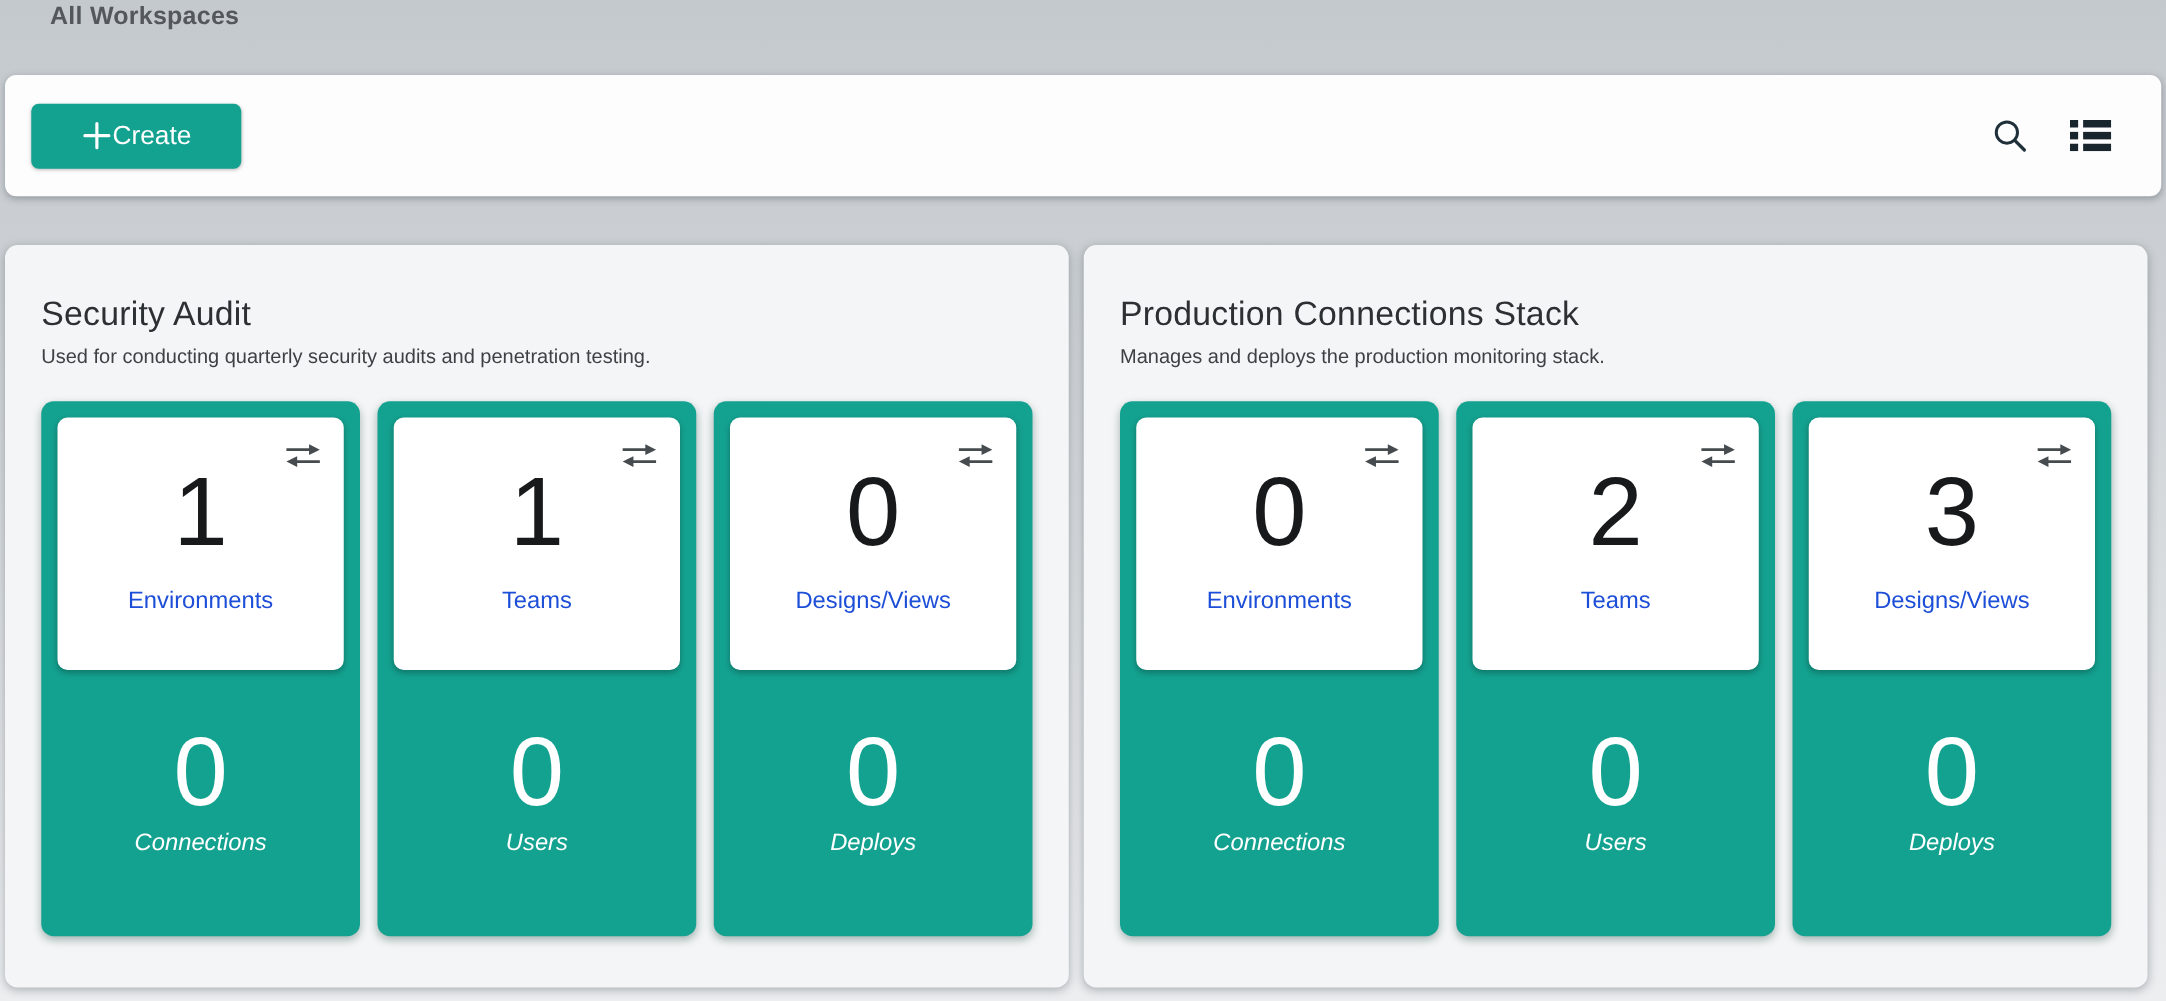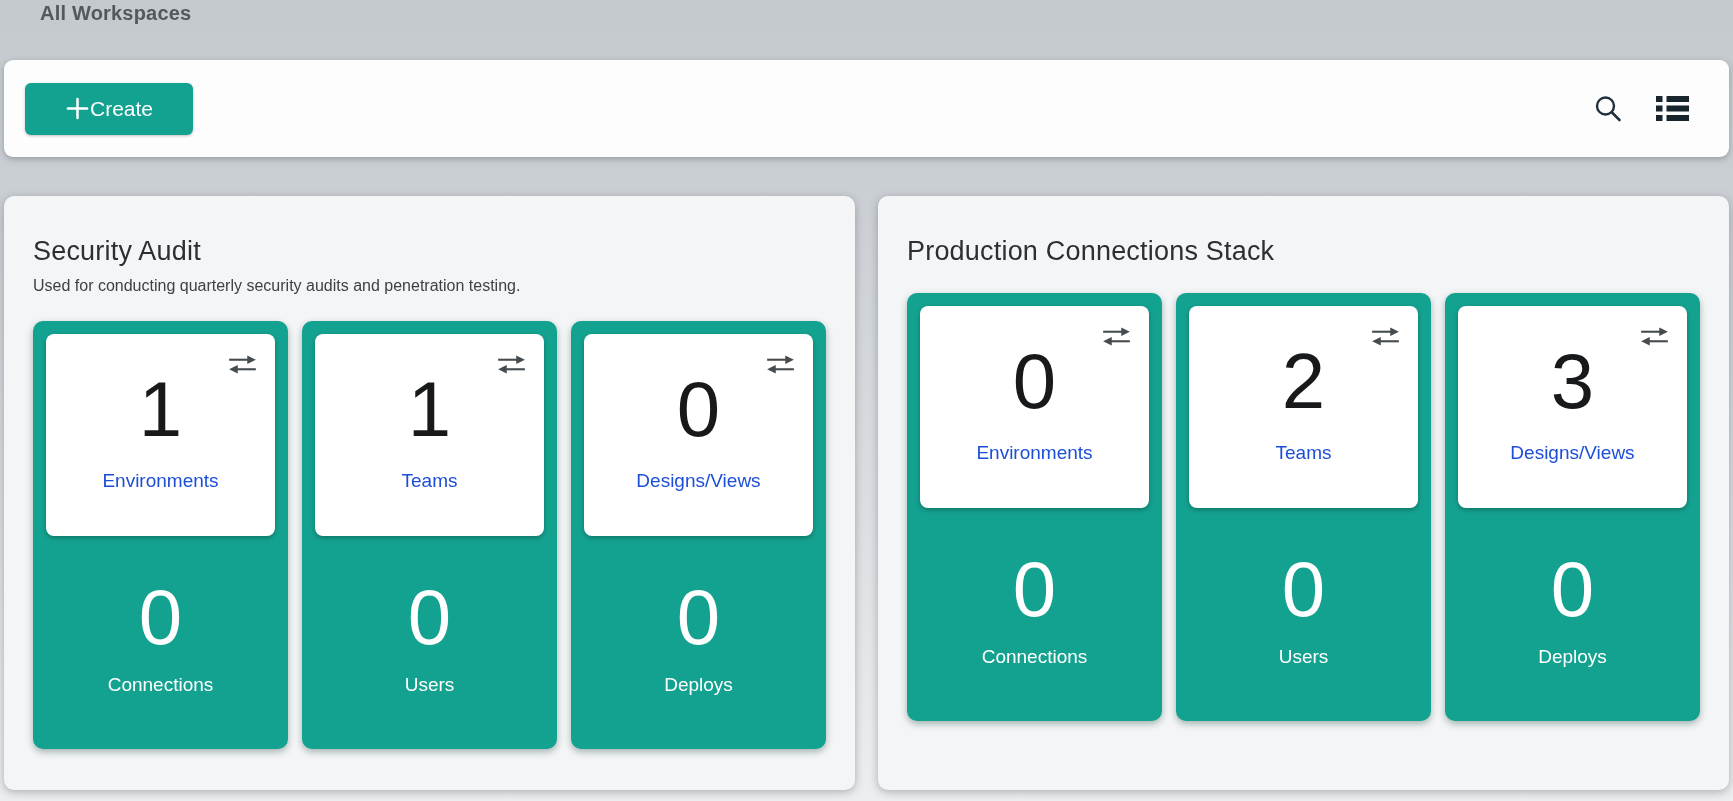--- a/index.html
+++ b/index.html
@@ -50,21 +50,21 @@
     display: flex; align-items: center; gap: 33px;
   }
   .icon-btn {
     display: inline-flex; align-items: center; justify-content: center;
     cursor: pointer; background: none; border: none; padding: 0;
   }
 
   
   .cards-row {
     position: absolute; left: 4px; top: 196px;
-    display: flex; gap: 23px; justify-content: space-between;
+    display: flex; gap: 12px; justify-content: space-between;
   }
   .ws-card {
     width: 851px; height: 594px;
     background: #f4f5f6;
     border-radius: 10px;
     box-shadow: 0 2px 8px rgba(70,80,90,.40);
     padding: 0 29px;
   }
   .ws-title {
     margin: 40px 0 0;
@@ -102,21 +102,21 @@
   .stat-label {
     font-size: 19px; margin-top: 22px;
     color: #1d4ed8;
   }
   .stat-bottom {
     flex: 1;
     display: flex; flex-direction: column; align-items: center;
     padding-top: 42px;
   }
   .stat-bottom .stat-num { margin-top: 0; color: #ffffff; }
-  .stat-bottom .stat-label { color: #ffffff; margin-top: 18px; }
+  .stat-bottom .stat-label { color: #ffffff; margin-top: 8px; font-style: italic; }
 </style>
 </head>
 <body>
 
 <div class="page-title">All Workspaces</div>
 
 <div class="toolbar">
   <button class="create-btn">
     <span class="plus" style="line-height:0;">
       <svg width="25" height="25" viewBox="0 0 26 26">
@@ -209,20 +209,21 @@
           <div class="stat-num">0</div>
           <div class="stat-label">Deploys</div>
         </div>
       </div>
 
     </div>
   </section>
 
   <section class="ws-card">
     <h2 class="ws-title">Production Connections Stack</h2>
+    <p class="ws-desc">Manages and deploys the production monitoring stack.</p>
     <div class="stats">
 
       <div class="stat">
         <div class="stat-top">
           <span class="swap">
             <svg width="29" height="21" viewBox="0 0 30 22">
               <line x1="1" y1="6" x2="21" y2="6" stroke="#454b4f" stroke-width="2.2"></line>
               <path d="M20 1.5 L29 6 L20 10.5 Z" fill="#454b4f"></path>
               <line x1="9" y1="16" x2="29" y2="16" stroke="#454b4f" stroke-width="2.2"></line>
               <path d="M10 11.5 L1 16 L10 20.5 Z" fill="#454b4f"></path>

